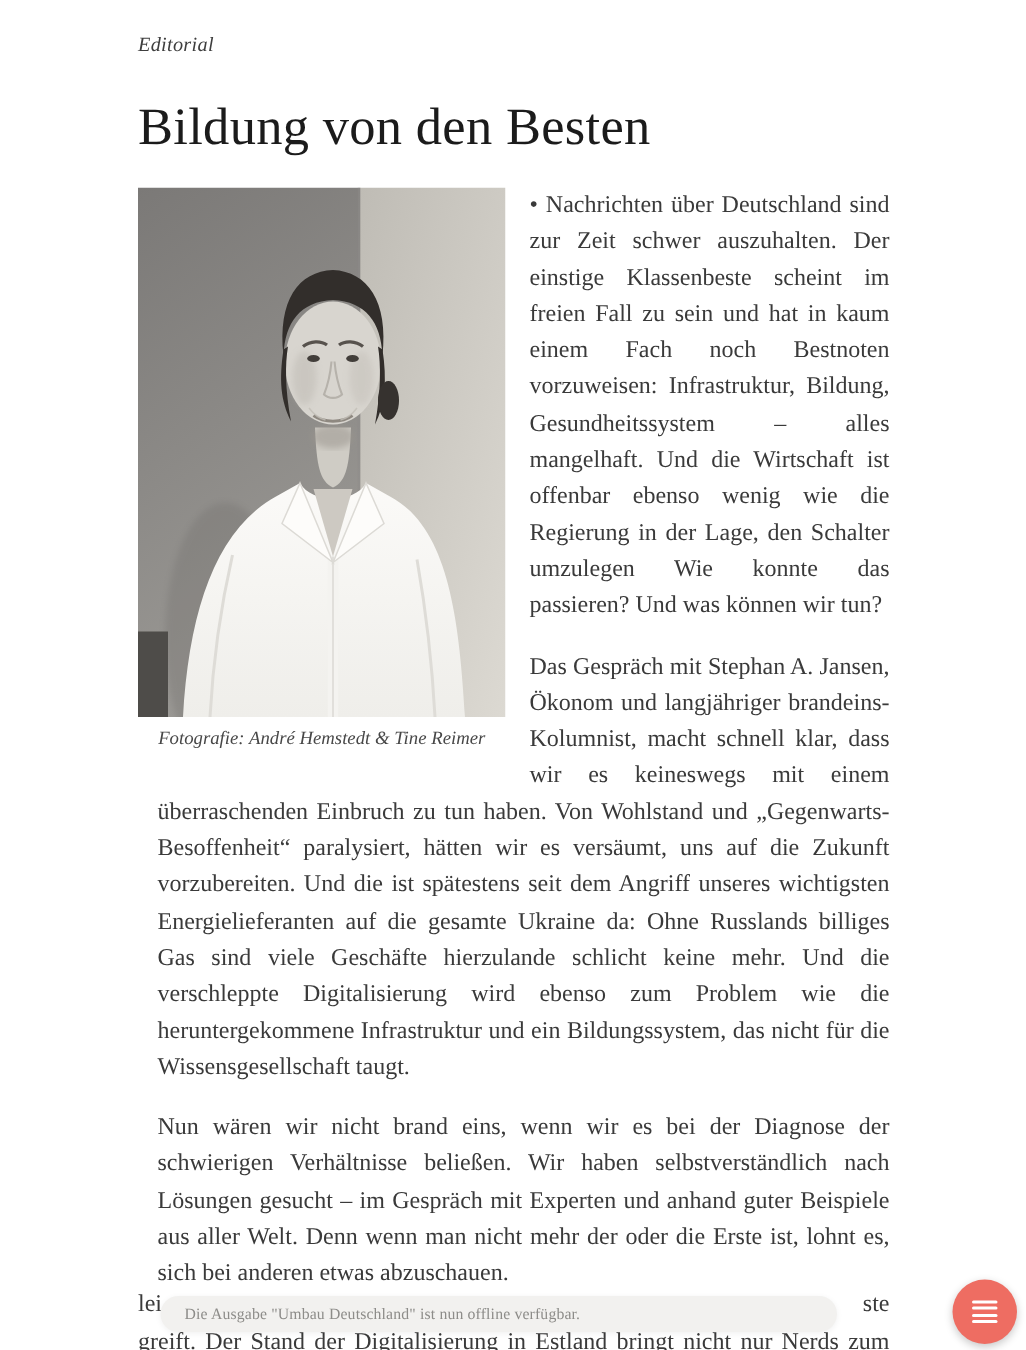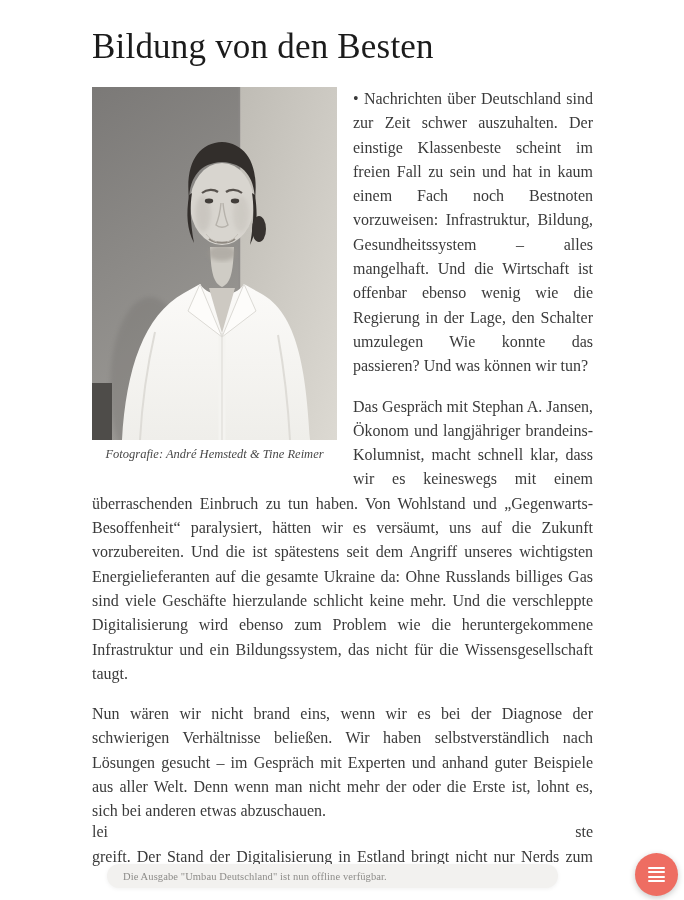--- a/index.html
+++ b/index.html
@@ -21,21 +21,21 @@
   figure.photo{
     float:left;width:245px;margin:0 16px 14px 0;padding:0;
   }
   figure.photo svg{display:block;}
   figcaption{
     margin-top:7px;text-align:center;font-style:italic;
     font-size:12.5px;color:#474747;
   }
   p.body{
     margin:0 0 16px 0;font-size:16px;line-height:24.3px;
-    text-align:justify;color:#3a3a3a;hyphens:auto;
+    text-align:justify;color:#3a3a3a;hyphens:auto;padding-left:13px;
   }
   p.p4{
     position:absolute;left:0;right:0;top:709px;margin:0;
     font-size:16px;line-height:24.3px;color:#3a3a3a;
     text-align:justify;text-align-last:justify;
   }
   .toast{
     position:absolute;left:107px;bottom:12px;width:451px;height:24px;
     background:#f2f1ef;border-radius:12px;z-index:5;
     display:flex;align-items:center;padding-left:16px;box-sizing:border-box;
@@ -48,20 +48,21 @@
     display:flex;flex-direction:column;align-items:center;justify-content:center;
     gap:2.2px;cursor:pointer;box-shadow:0 2px 6px rgba(0,0,0,0.22);
     padding:0;
   }
   .fab .bar{width:17px;height:2px;background:#ffffff;border-radius:1px;}
 </style>
 </head>
 <body>
 
 <main class="content">
+  <div class="kicker">Editorial</div>
   <h1 class="title">Bildung von den Besten</h1>
 
   <article>
     <figure class="photo">
       <svg width="245" height="353" viewBox="0 0 245 353" role="img">
         <defs>
           <linearGradient id="gwl" x1="0" y1="0" x2="0.3" y2="1">
             <stop offset="0" stop-color="#7b7977"></stop>
               <stop offset="1" stop-color="#9b9995"></stop>
           </linearGradient>

